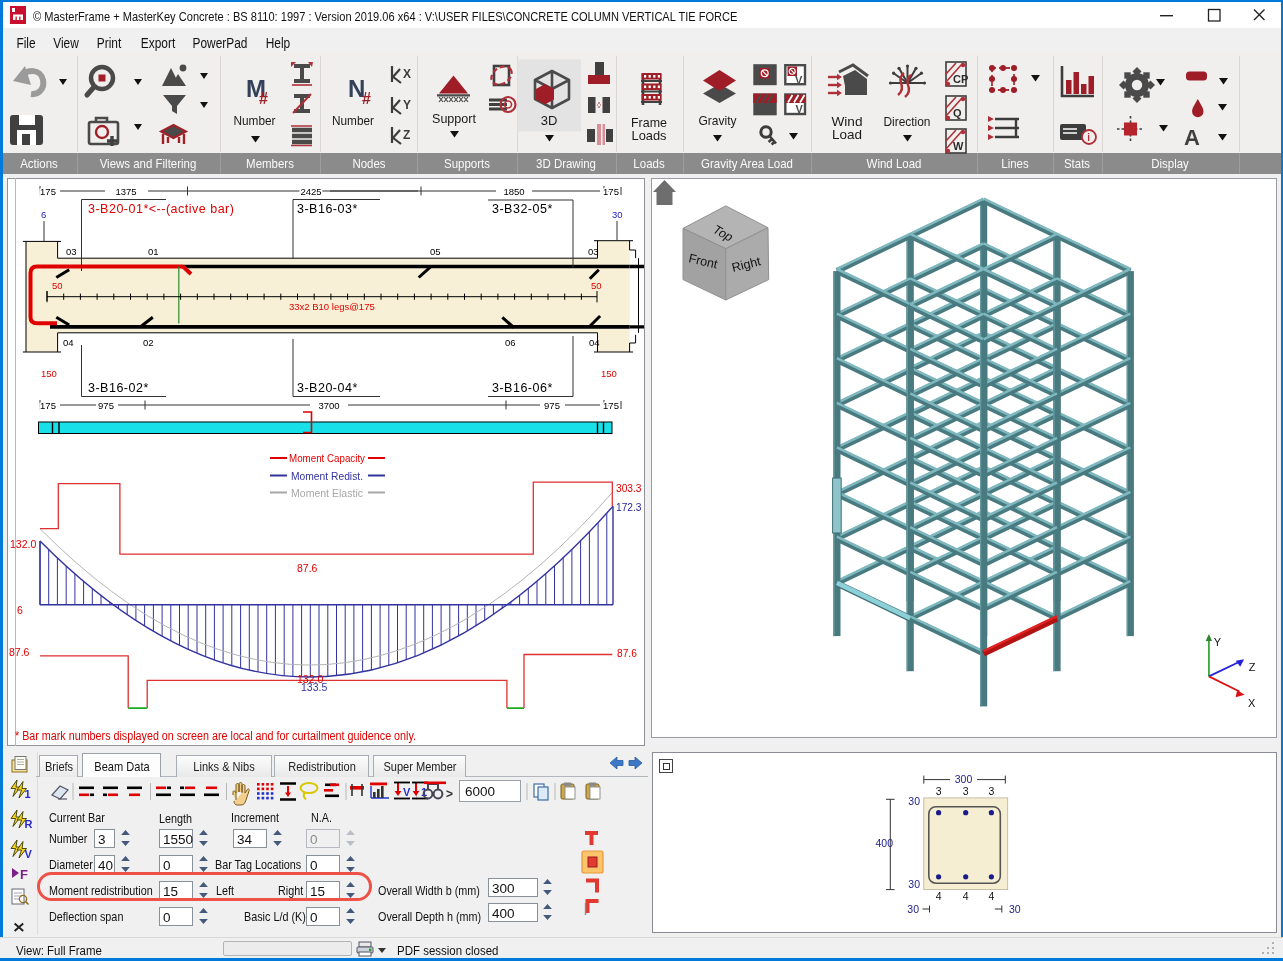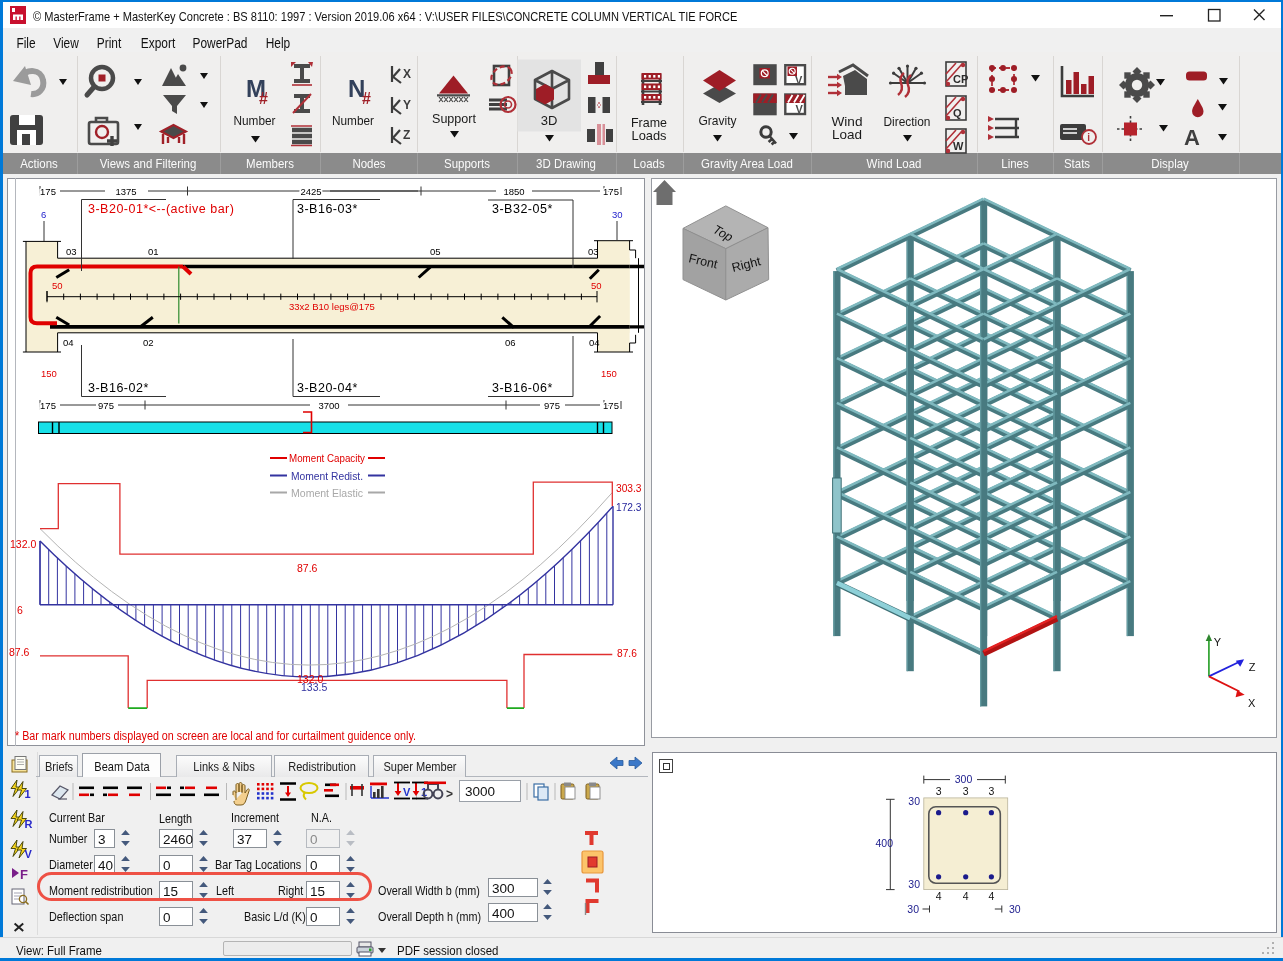--- a/index.html
+++ b/index.html
@@ -799,21 +799,21 @@
       <text x="421" y="796" font-size="11" font-weight="bold" fill="#2233cc">1</text>
       <path d="M412 798.5 h16" stroke="#000" stroke-width="1.8"></path>
       <path d="M412 782.5 h16" stroke="#000" stroke-width="1.8"></path>
       <circle cx="428" cy="794" r="4.4" fill="none" stroke="#445" stroke-width="2"></circle>
       <circle cx="438" cy="794" r="4.4" fill="none" stroke="#445" stroke-width="2"></circle>
       <path d="M428 789 v-5 h10 v5" fill="none" stroke="#445" stroke-width="2"></path>
       <rect x="424" y="781.5" width="22" height="2.6" fill="#e00000"></rect>
       <text x="446" y="798" font-size="12" font-weight="bold" fill="#333">&gt;</text>
     </svg>
     <div style="position:absolute;left:459px;top:780px;width:62px;height:22px;background:#fff;border:1px solid #9aa0a8;box-sizing:border-box;"></div>
-    <div style="position:absolute;left:465px;top:785px;font-size:13.5px;color:#111;font-weight:normal;white-space:nowrap;line-height:1;">3000</div>
+    <div style="position:absolute;left:465px;top:785px;font-size:13.5px;color:#111;font-weight:normal;white-space:nowrap;line-height:1;">6000</div>
     <svg style="position:absolute;left:0;top:0" width="660" height="961" viewBox="0 0 660 961">
       <rect x="534" y="784" width="10" height="13" fill="#fff" stroke="#3b6ea5" stroke-width="1.2"></rect>
       <rect x="538" y="787" width="10" height="13" fill="#dce9f6" stroke="#3b6ea5" stroke-width="1.2"></rect>
       <rect x="561" y="784" width="13" height="15" rx="1.5" fill="#caa84c" stroke="#7a5c1e" stroke-width="1"></rect>
       <rect x="564" y="782.5" width="7" height="3.6" fill="#8a8a8a"></rect>
       <rect x="565" y="787" width="10" height="12" fill="#fff" stroke="#888" stroke-width="0.9"></rect>
       <rect x="586" y="784" width="13" height="15" rx="1.5" fill="#caa84c" stroke="#7a5c1e" stroke-width="1"></rect>
       <rect x="589" y="782.5" width="7" height="3.6" fill="#8a8a8a"></rect>
       <rect x="590" y="787" width="10" height="12" fill="#fff" stroke="#888" stroke-width="0.9"></rect>
     </svg>
@@ -822,27 +822,27 @@
     <div style="position:absolute;left:231px;top:811px;font-size:13px;color:#111;white-space:nowrap;line-height:1;transform:scaleX(0.83);transform-origin:0 0;">Increment</div>
     <div style="position:absolute;left:311px;top:811px;font-size:13px;color:#111;white-space:nowrap;line-height:1;transform:scaleX(0.83);transform-origin:0 0;">N.A.</div>
     <div style="position:absolute;left:49px;top:832px;font-size:13px;color:#111;white-space:nowrap;line-height:1;transform:scaleX(0.83);transform-origin:0 0;">Number</div>
     <div style="position:absolute;left:94px;top:828.5px;width:21px;height:19px;background:#fff;border:1px solid #8a9097;box-sizing:border-box;"></div>
     <div style="position:absolute;left:98px;top:832.5px;font-size:13.5px;color:#111;font-weight:normal;white-space:nowrap;line-height:1;">3</div>
     <svg style="position:absolute;left:119px;top:828px" width="13" height="20">
       <path d="M6.5 2 l4.4 5 h-8.8 z" fill="#44597c"></path>
       <path d="M6.5 18 l4.4 -5 h-8.8 z" fill="#44597c"></path>
     </svg>
     <div style="position:absolute;left:159px;top:828.5px;width:34px;height:19px;background:#fff;border:1px solid #8a9097;box-sizing:border-box;"></div>
-    <div style="position:absolute;left:163px;top:832.5px;font-size:13.5px;color:#111;font-weight:normal;white-space:nowrap;line-height:1;">2460</div>
+    <div style="position:absolute;left:163px;top:832.5px;font-size:13.5px;color:#111;font-weight:normal;white-space:nowrap;line-height:1;">1550</div>
     <svg style="position:absolute;left:197px;top:828px" width="13" height="20">
       <path d="M6.5 2 l4.4 5 h-8.8 z" fill="#44597c"></path>
       <path d="M6.5 18 l4.4 -5 h-8.8 z" fill="#44597c"></path>
     </svg>
     <div style="position:absolute;left:233px;top:828.5px;width:34px;height:19px;background:#fff;border:1px solid #8a9097;box-sizing:border-box;"></div>
-    <div style="position:absolute;left:237px;top:832.5px;font-size:13.5px;color:#111;font-weight:normal;white-space:nowrap;line-height:1;">37</div>
+    <div style="position:absolute;left:237px;top:832.5px;font-size:13.5px;color:#111;font-weight:normal;white-space:nowrap;line-height:1;">34</div>
     <svg style="position:absolute;left:271px;top:828px" width="13" height="20">
       <path d="M6.5 2 l4.4 5 h-8.8 z" fill="#44597c"></path>
       <path d="M6.5 18 l4.4 -5 h-8.8 z" fill="#44597c"></path>
     </svg>
     <div style="position:absolute;left:306px;top:828.5px;width:34px;height:19px;background:#f0f0f0;border:1px solid #b6bac0;box-sizing:border-box;"></div>
     <div style="position:absolute;left:310px;top:832.5px;font-size:13.5px;color:#8a8a8a;font-weight:normal;white-space:nowrap;line-height:1;">0</div>
     <svg style="position:absolute;left:344px;top:828px" width="13" height="20">
       <path d="M6.5 2 l4.4 5 h-8.8 z" fill="#b9bdc4"></path>
       <path d="M6.5 18 l4.4 -5 h-8.8 z" fill="#b9bdc4"></path>
     </svg>

